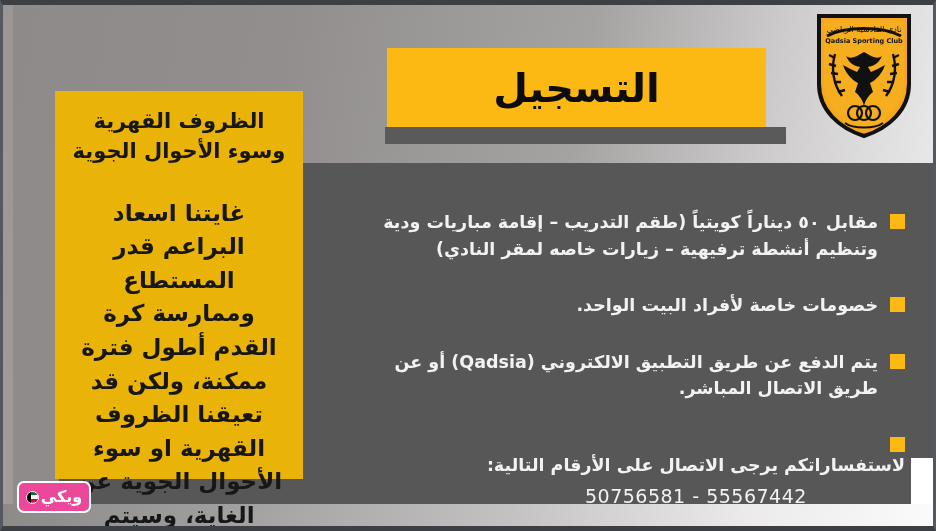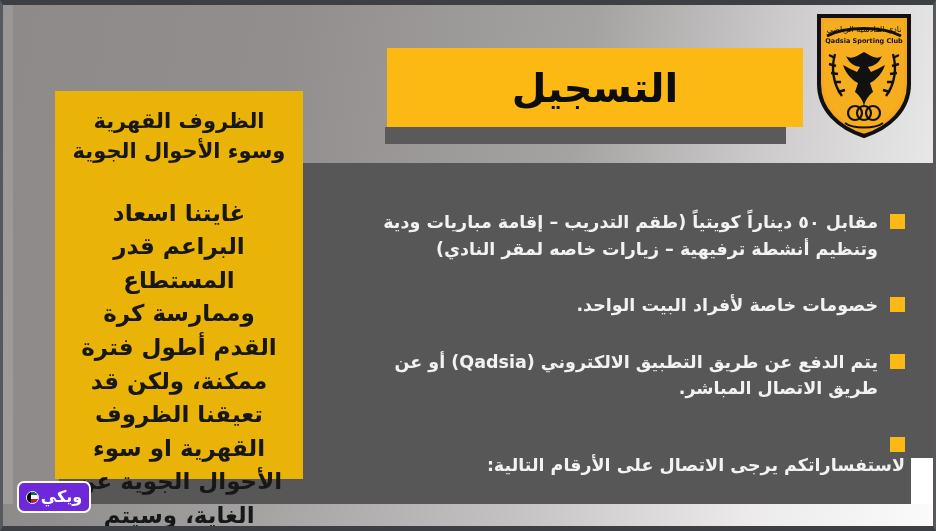--- a/index.html
+++ b/index.html
@@ -69,21 +69,21 @@
     left: 382px;
     top: 122px;
     width: 401px;
     height: 17px;
     background: #5a5a5a;
   }
   .title-banner {
     position: absolute;
     left: 384px;
     top: 43px;
-    width: 416px;
+    width: 379px;
     height: 79px;
     background: #fdb913;
     display: flex;
     align-items: center;
     justify-content: center;
   }
   .title-banner .title-text {
     color: #0d0d0d;
     font-size: 40px;
     font-weight: bold;
@@ -175,21 +175,21 @@
   }
 
   
   .wiki-badge {
     position: absolute;
     left: 14px;
     bottom: 13px;
     width: 74px;
     height: 32px;
     border-radius: 7px;
-    background: #6d28d9;
+    background: #ec4899;
     border: 2px solid #ffffff;
     box-sizing: border-box;
     display: flex;
     align-items: center;
     justify-content: center;
     gap: 2px;
   }
   .wiki-badge .wiki-text {
     color: #ffffff;
     font-size: 16px;
@@ -271,20 +271,21 @@
       <span class="bullet-text">خصومات خاصة لأفراد البيت الواحد.</span>
     </li>
     <li>
       <span class="bullet-marker"></span>
       <span class="bullet-text">يتم الدفع عن طريق التطبيق الالكتروني (Qadsia) أو عن طريق الاتصال المباشر.</span>
     </li>
     <li>
       <span class="bullet-marker"></span>
       <span class="bullet-text">
         <span>لاستفساراتكم يرجى الاتصال على الأرقام التالية:</span>
+        <span class="bullet-sub">50756581 - 55567442</span>
       </span>
     </li>
   </ul>
 
   <div class="wiki-badge">
     <span class="wiki-text">ويكي</span>
     <span class="wiki-flag">
       <span class="s-green"></span>
         <span class="s-white"></span>
         <span class="s-red"></span>

